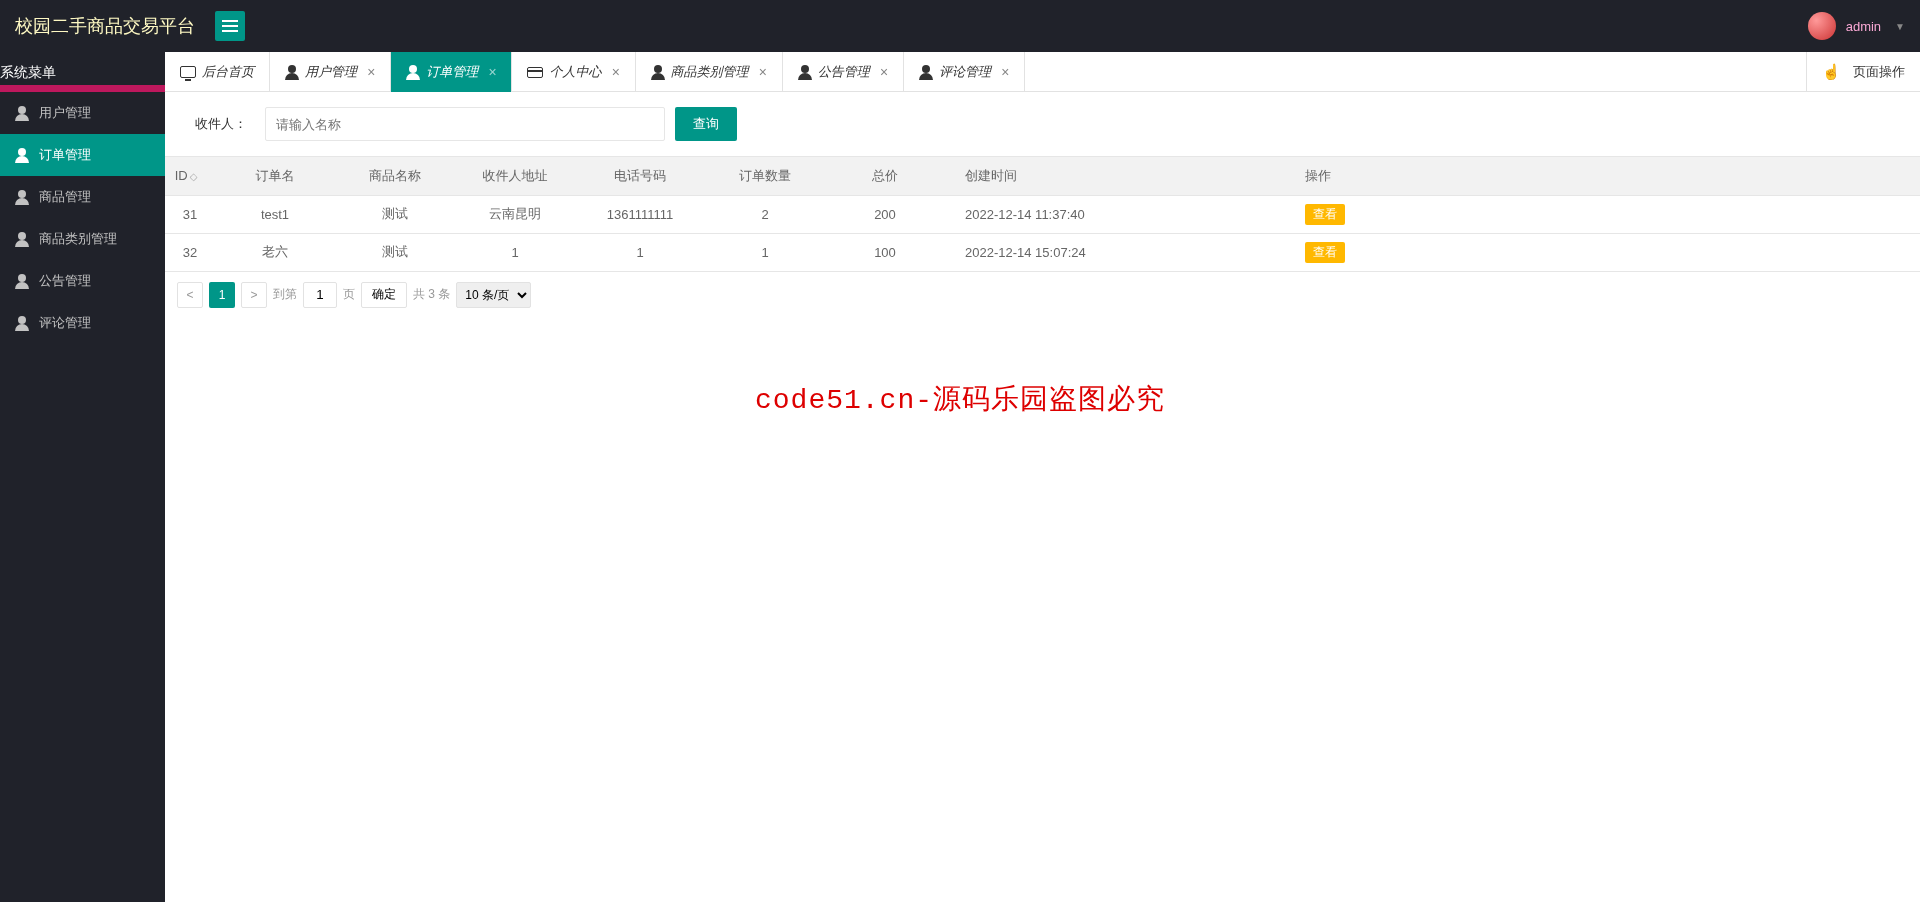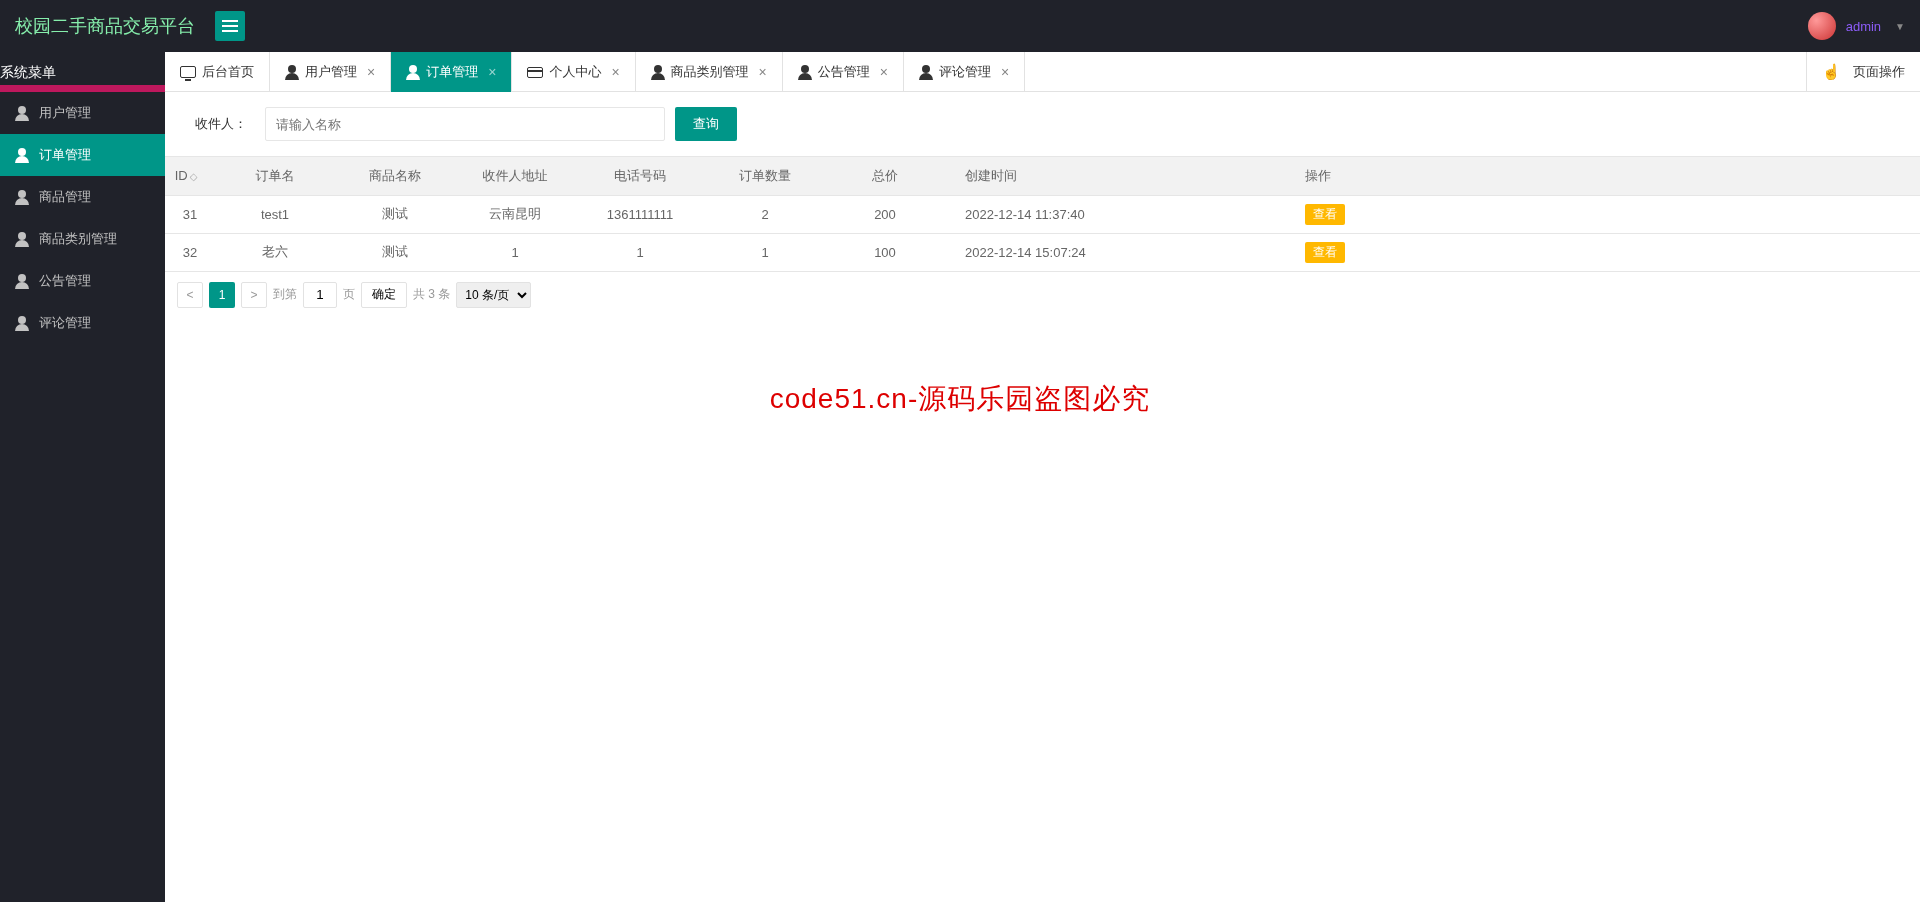--- a/index.html
+++ b/index.html
@@ -7,36 +7,36 @@
     
     .header {
       height: 52px;
       background: #20222A;
       display: flex;
       align-items: center;
       padding: 0 15px;
       justify-content: space-between;
     }
     .header-left { display: flex; align-items: center; }
-    .logo { color: #86efac; font-size: 18px; margin-right: 20px; }
+    .logo { color: #fef9c3; font-size: 18px; margin-right: 20px; }
     .menu-toggle {
       width: 30px; height: 30px;
       background: #009688;
       display: flex; align-items: center; justify-content: center;
       color: #fff; cursor: pointer;
       border-radius: 2px;
     }
     .menu-toggle-icon { display: flex; flex-direction: column; gap: 3px; }
     .menu-toggle-icon span { width: 16px; height: 2px; background: #fff; }
     .header-right { display: flex; align-items: center; gap: 10px; }
     .avatar {
       width: 28px; height: 28px; border-radius: 50%;
       background: radial-gradient(circle at 30% 30%, #ff9999, #cc3333);
     }
-    .username { color: #8b5cf6; font-size: 13px; }
+    .username { color: #f9a8d4; font-size: 13px; }
     .dropdown-arrow { color: #888; font-size: 10px; margin-left: 4px; }
     
     .main { display: flex; height: calc(100vh - 52px); }
     
     .sidebar {
       width: 165px;
       background: #20222A;
       flex-shrink: 0;
     }
     .sidebar-header {
@@ -81,20 +81,21 @@
     .tab {
       height: 40px;
       padding: 0 15px;
       display: flex;
       align-items: center;
       gap: 6px;
       border-right: 1px solid #e2e2e2;
       cursor: pointer;
       color: #333;
       font-size: 13px;
+      font-style: italic;
     }
     .tab.active { background: #009688; color: #fff; }
     .tab-close { font-size: 14px; opacity: 0.6; margin-left: 4px; }
     .tab.active .tab-close { color: #fff; }
     .monitor-icon {
       width: 16px; height: 12px;
       border: 1.5px solid currentColor;
       border-radius: 2px;
       position: relative;
     }
@@ -226,21 +227,21 @@
       font-size: 12px;
     }
     
     .watermark {
       position: fixed;
       left: 50%; top: 380px;
       transform: translateX(-50%);
       color: #d00;
       font-size: 28px;
       pointer-events: none;
-      font-family: Liberation Sans, sans-serif;
+      font-family: Liberation Mono, monospace;
       letter-spacing: 1px;
     }
     
     .col-id { width: 50px; }
     .col-name { width: 120px; }
     .col-product { width: 120px; }
     .col-addr { width: 120px; }
     .col-phone { width: 130px; }
     .col-qty { width: 120px; }
     .col-price { width: 120px; }

